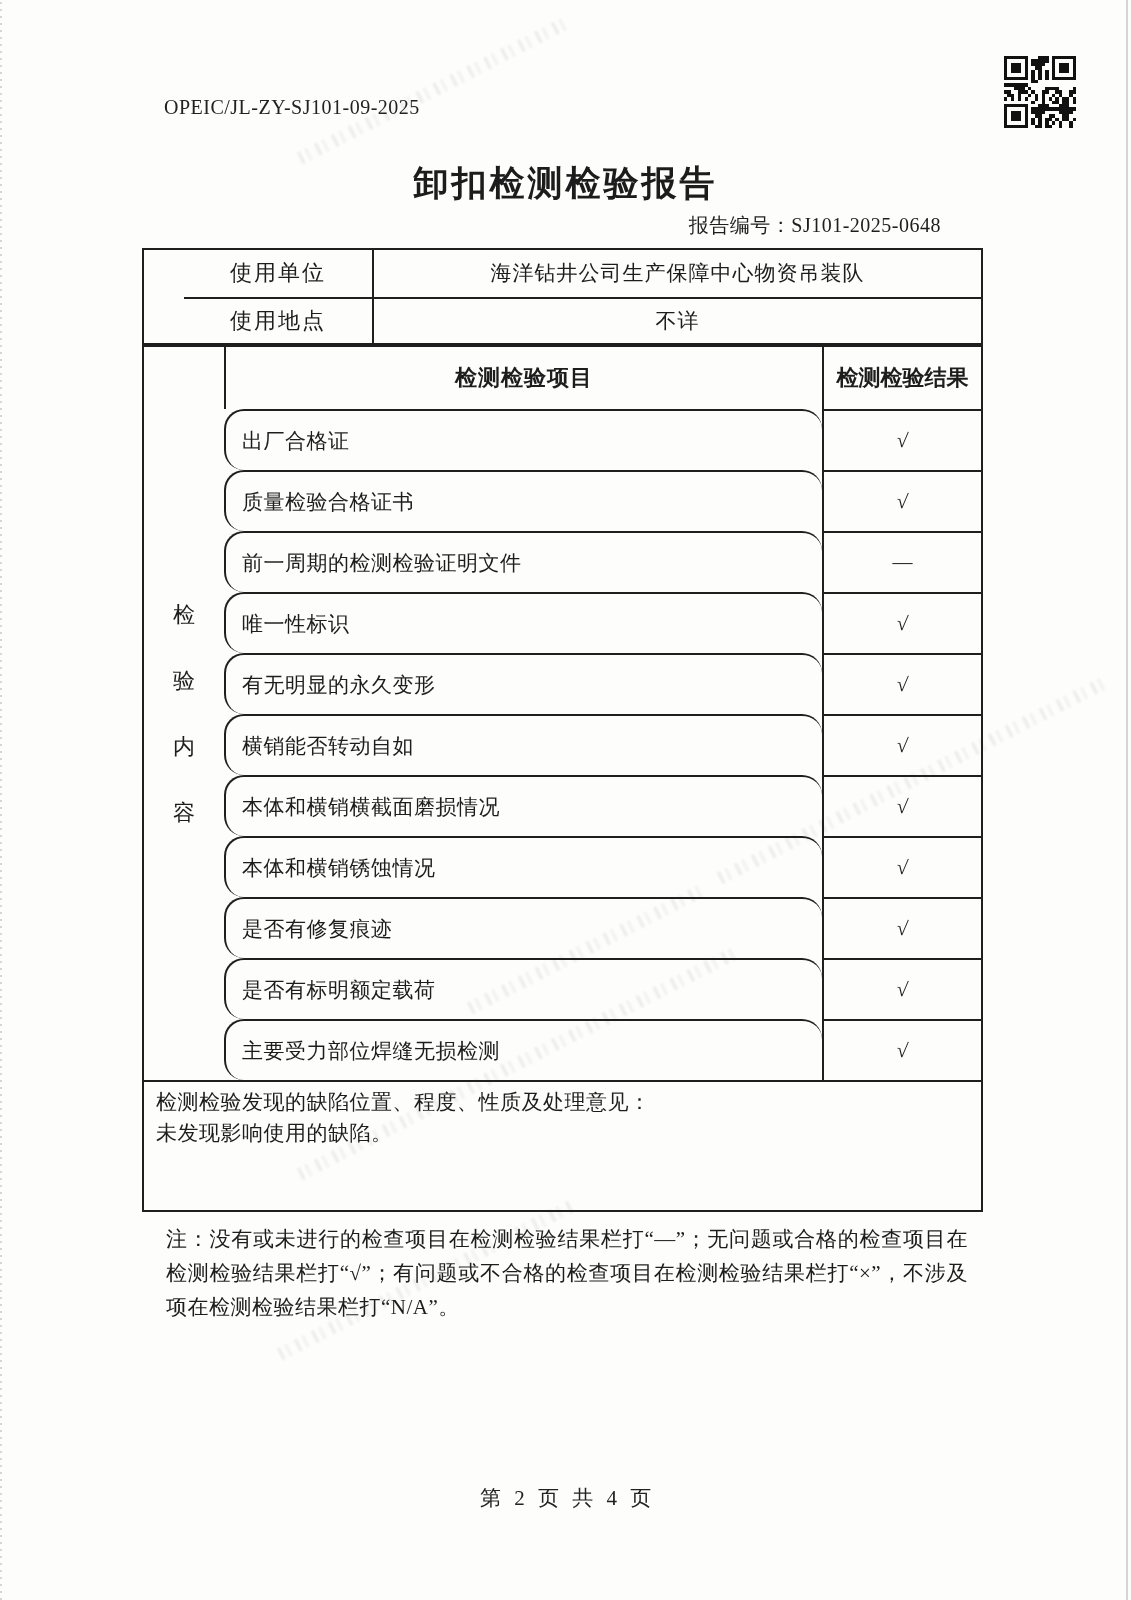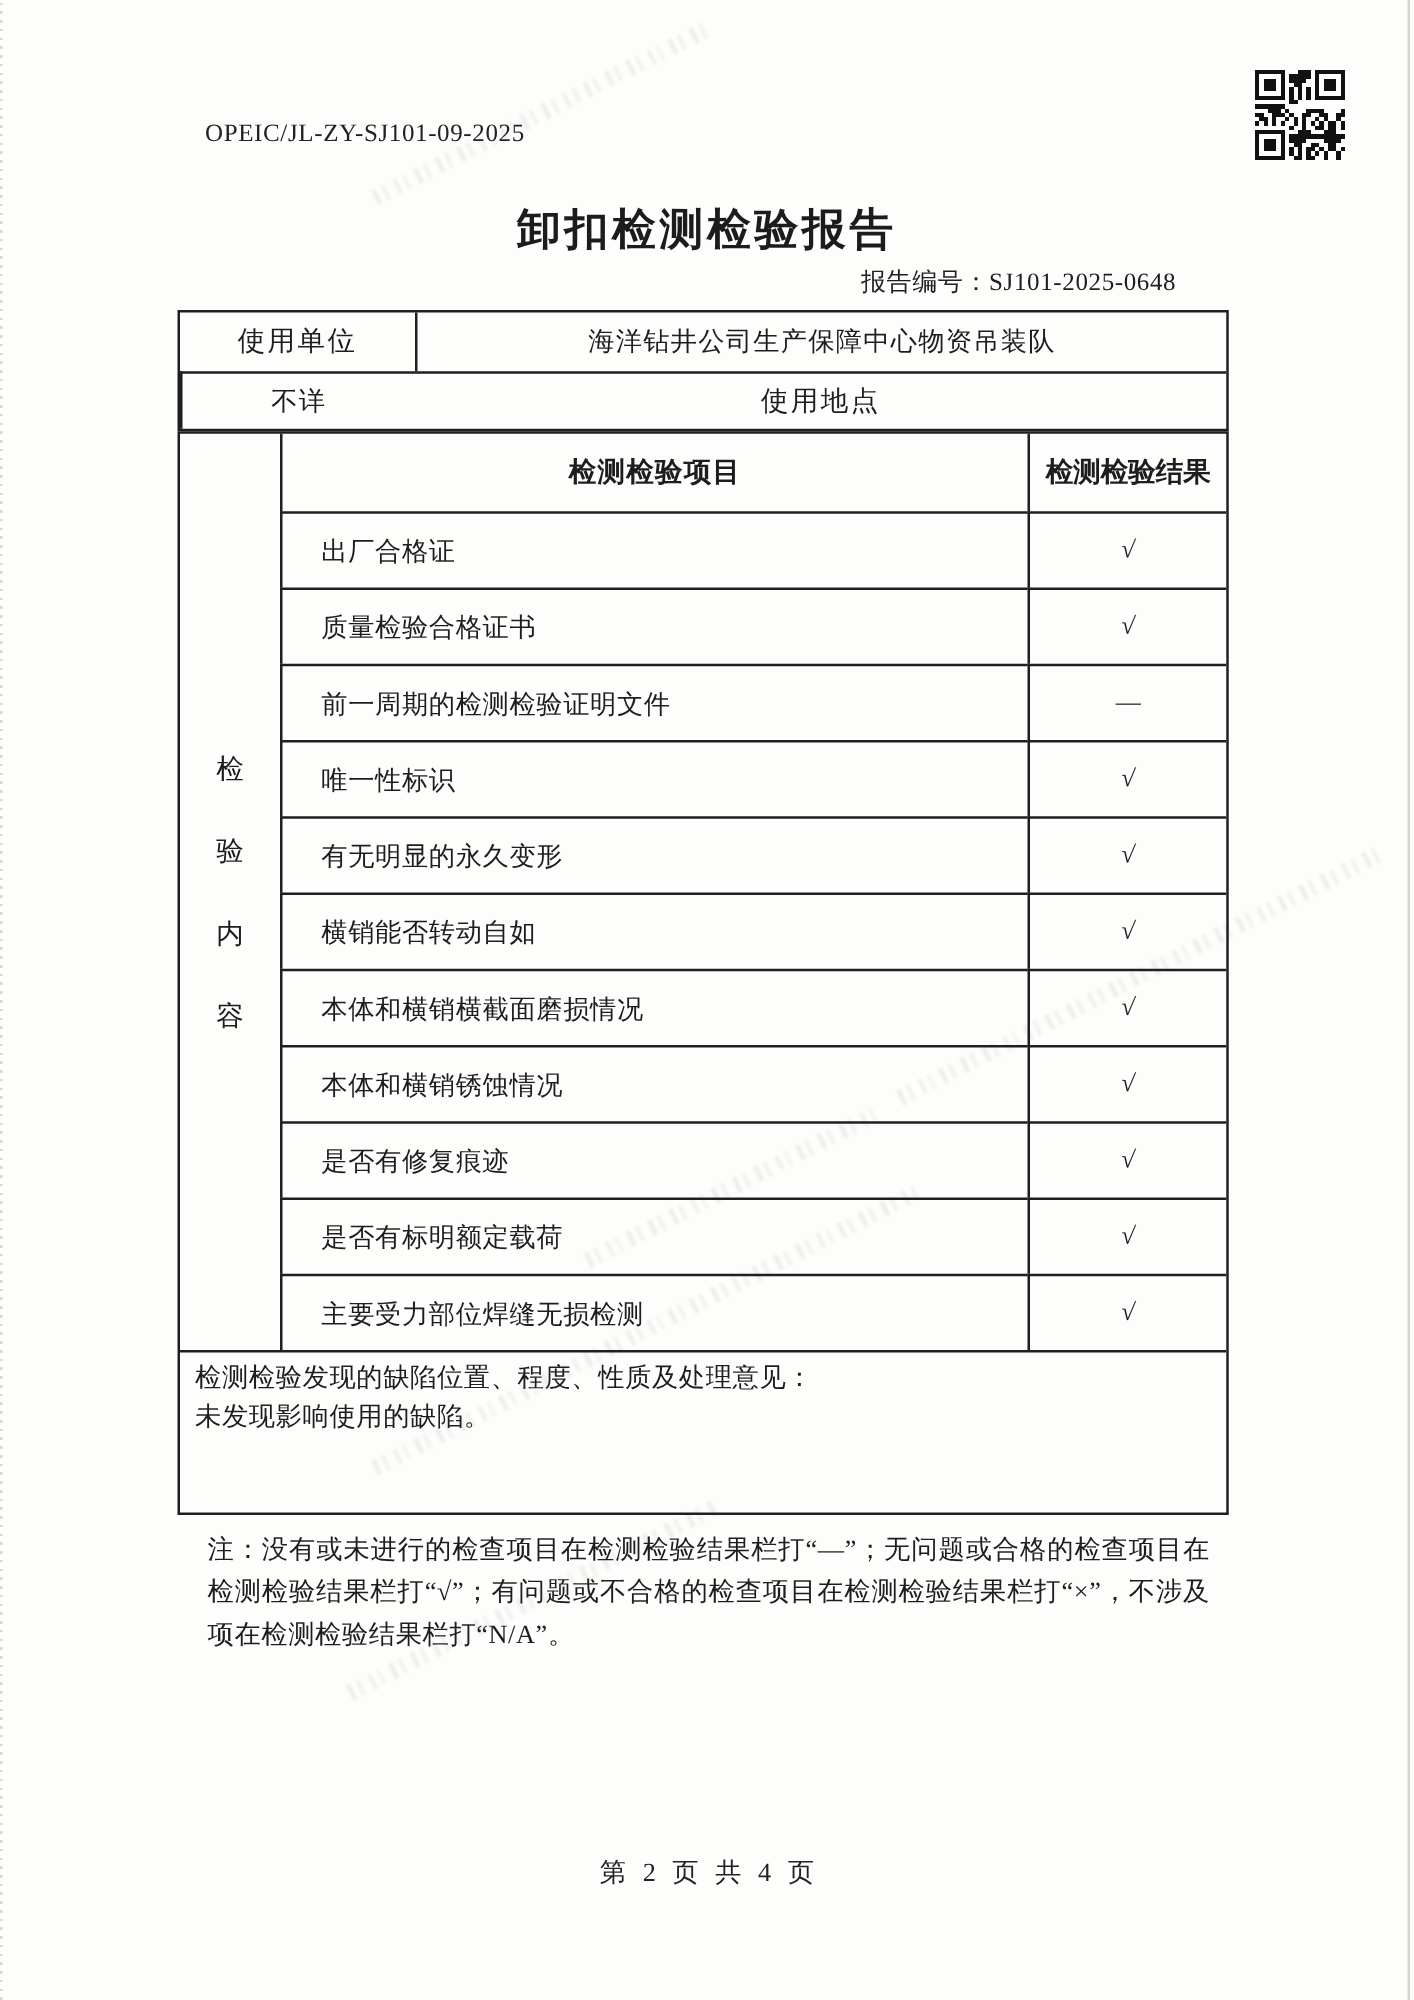--- a/index.html
+++ b/index.html
@@ -27,35 +27,35 @@
     font-size:20px;color:#1e1e1e;letter-spacing:.5px;
   }
 
   
   .tbl{position:absolute;left:142px;width:841px;box-sizing:border-box;
        border:2px solid #1f1f1f;display:grid;background:transparent;}
   .c{box-sizing:border-box;display:flex;align-items:center;font-size:21px;color:#1d1d1d;}
   .bl{border-left:2px solid #1f1f1f;}
   .bt{border-top:2px solid #1f1f1f;}
 
-  .info-tbl{top:248px;height:97px;grid-template-columns:188px 1fr;grid-template-rows:1fr 1fr;}
+  .info-tbl{top:248px;height:97px;grid-template-columns:188px 1fr;grid-template-rows:1fr 1fr;padding-left:40px;}
   .info-label{justify-content:center;font-size:22px;letter-spacing:2px;}
   .info-value{justify-content:center;letter-spacing:1px;}
 
   .insp-tbl{top:345px;height:867px;
     grid-template-columns:80px 598px 1fr;
     grid-template-rows:62px repeat(11,61px) 134px;}
   .side-cell{grid-column:1;grid-row:1 / span 12;
     flex-direction:column;justify-content:center;gap:36px;
     font-size:22px;color:#1c1c1c;}
   .head-item{grid-column:2;grid-row:1;justify-content:center;
     font-weight:bold;font-size:22px;letter-spacing:1px;}
   .head-result{grid-column:3;grid-row:1;justify-content:center;
     font-weight:bold;font-size:22px;}
-  .item-cell{grid-column:2;padding-left:31px;letter-spacing:.5px;}
+  .item-cell{grid-column:2;padding-left:16px;letter-spacing:.5px;border-radius:20px;}
   .result-cell{grid-column:3;justify-content:center;font-size:20px;}
   .result-cell span{display:inline-block;transform:rotate(6deg);}
   .result-cell span.dash{transform:none;}
   .defect-cell{grid-column:1 / span 3;grid-row:13;
     flex-direction:column;align-items:flex-start;justify-content:flex-start;
     padding:5px 12px;line-height:31px;letter-spacing:.5px;}
 
   
   .note{
     position:absolute;left:166px;top:1222px;width:802px;
@@ -338,22 +338,22 @@
       </g>
     </svg>
 
   <div class="title">卸扣检测检验报告</div>
 
   <div class="report-line"><span>报告编号：</span><span>SJ101-2025-0648</span></div>
 
   <div class="tbl info-tbl">
     <div class="c info-label">使用单位</div>
     <div class="c info-value bl">海洋钻井公司生产保障中心物资吊装队</div>
+    <div class="c info-label bt">使用地点</div>
     <div class="c info-value bl bt">不详</div>
-    <div class="c info-label bt">使用地点</div>
   </div>
 
   <div class="tbl insp-tbl">
 
     <div class="c side-cell">
       <span>检</span>
       <span>验</span>
       <span>内</span>
       <span>容</span>
     </div>

